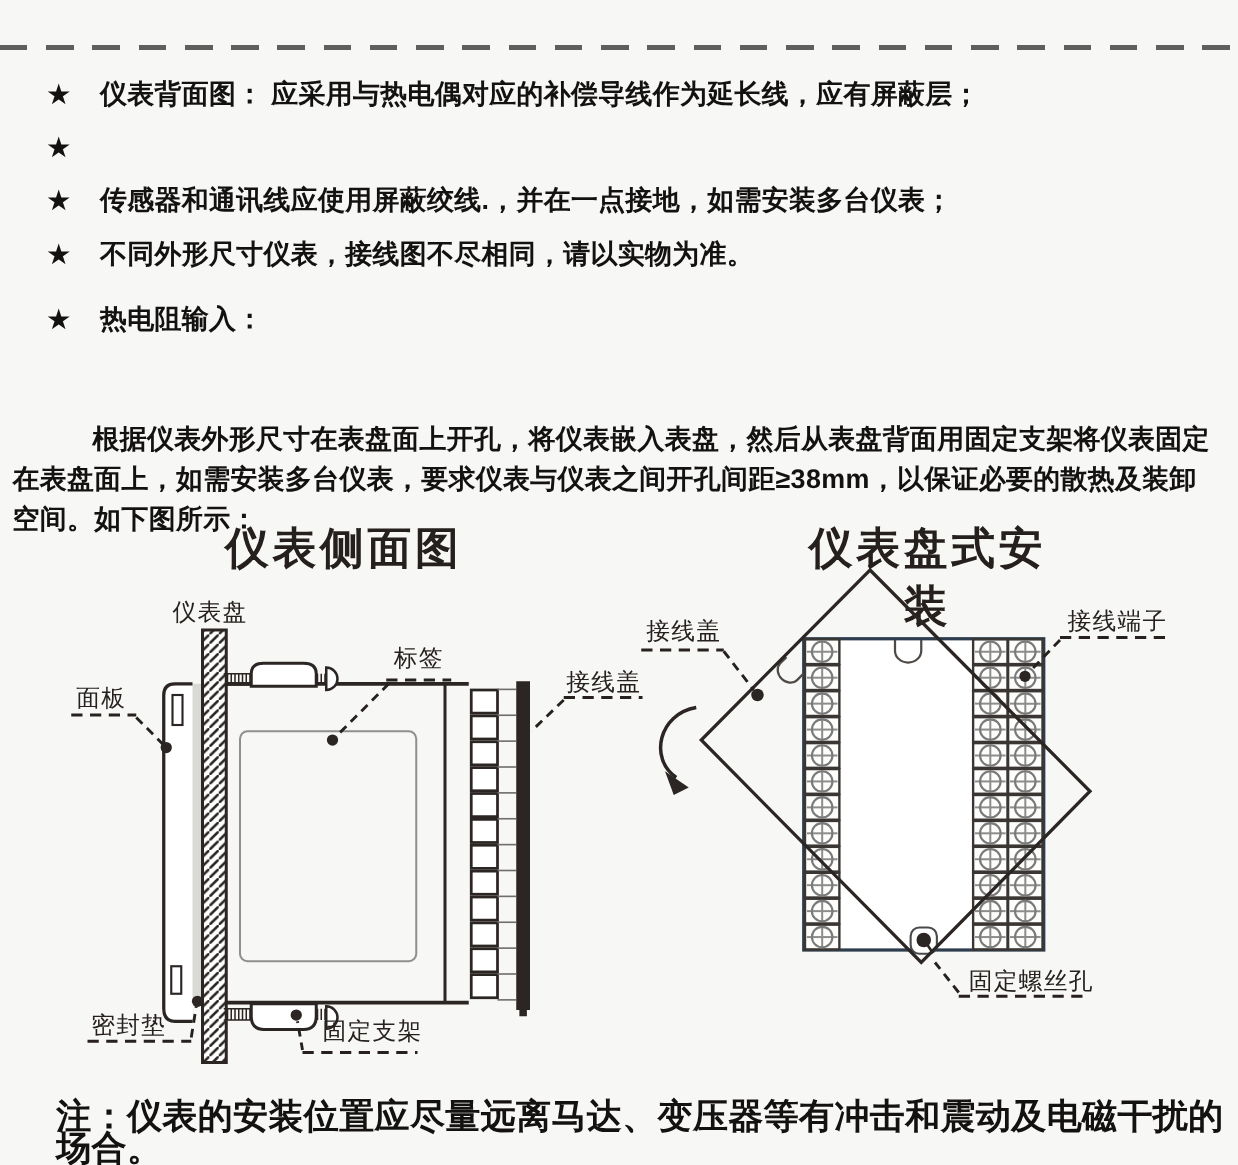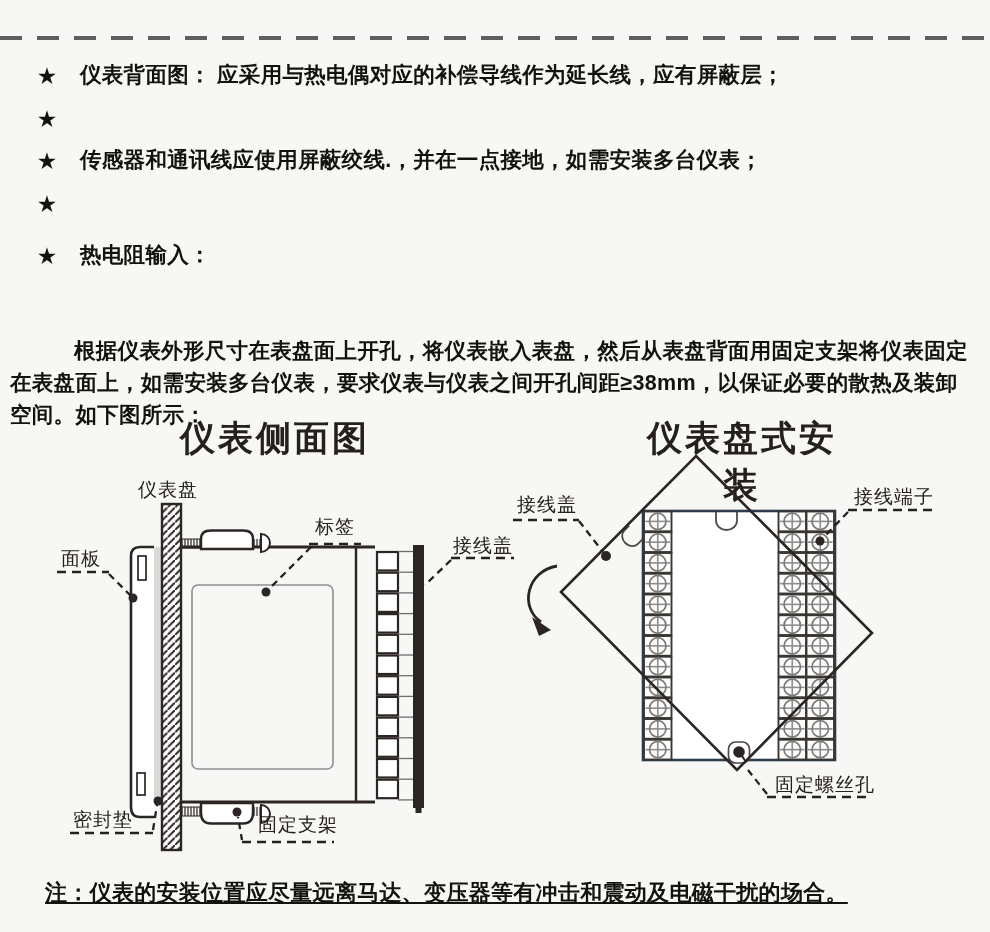--- a/index.html
+++ b/index.html
@@ -30,21 +30,21 @@
     font-family:Liberation Sans, sans-serif;font-weight:700;font-size:35px;letter-spacing:3px;color:#25201d;
   }
   .diag-title.left{left:165px;}
   .diag-title.right{left:632px;}
   svg{position:absolute;overflow:visible;}
   #svg-side{left:25px;top:455px;}
   #svg-back{left:505px;top:440px;}
   svg text{font-family:"Liberation Sans",sans-serif;font-size:19px;fill:#26211f;letter-spacing:1px;}
   .note{
     position:absolute;left:45px;top:880px;width:935px;
-    font-weight:700;font-size:22px;line-height:26px;letter-spacing:.3px;text-decoration:underline;
+    font-weight:700;font-size:28px;line-height:26px;letter-spacing:.3px;
   }
 </style>
 </head>
 <body>
 
 <div class="rule-dashed"></div>
 
 <div class="bullets">
   <div class="bullet-row">
     <span class="star">★</span>
@@ -52,20 +52,21 @@
   </div>
   <div class="bullet-row">
     <span class="star">★</span>
   </div>
   <div class="bullet-row r3">
     <span class="star">★</span>
     <span>传感器和通讯线应使用屏蔽绞线.，并在一点接地，如需安装多台仪表；</span>
   </div>
   <div class="bullet-row">
     <span class="star">★</span>
+    <span>不同外形尺寸仪表，接线图不尽相同，请以实物为准。</span>
   </div>
   <div class="bullet-row r5">
     <span class="star">★</span>
     <span>热电阻输入：</span>
   </div>
 </div>
 
 <div class="para">根据仪表外形尺寸在表盘面上开孔，将仪表嵌入表盘，然后从表盘背面用固定支架将仪表固定在表盘面上，如需安装多台仪表，要求仪表与仪表之间开孔间距≥38mm，以保证必要的散热及装卸空间。如下图所示：</div>
 
 <div class="diag-title left">仪表侧面图</div>

